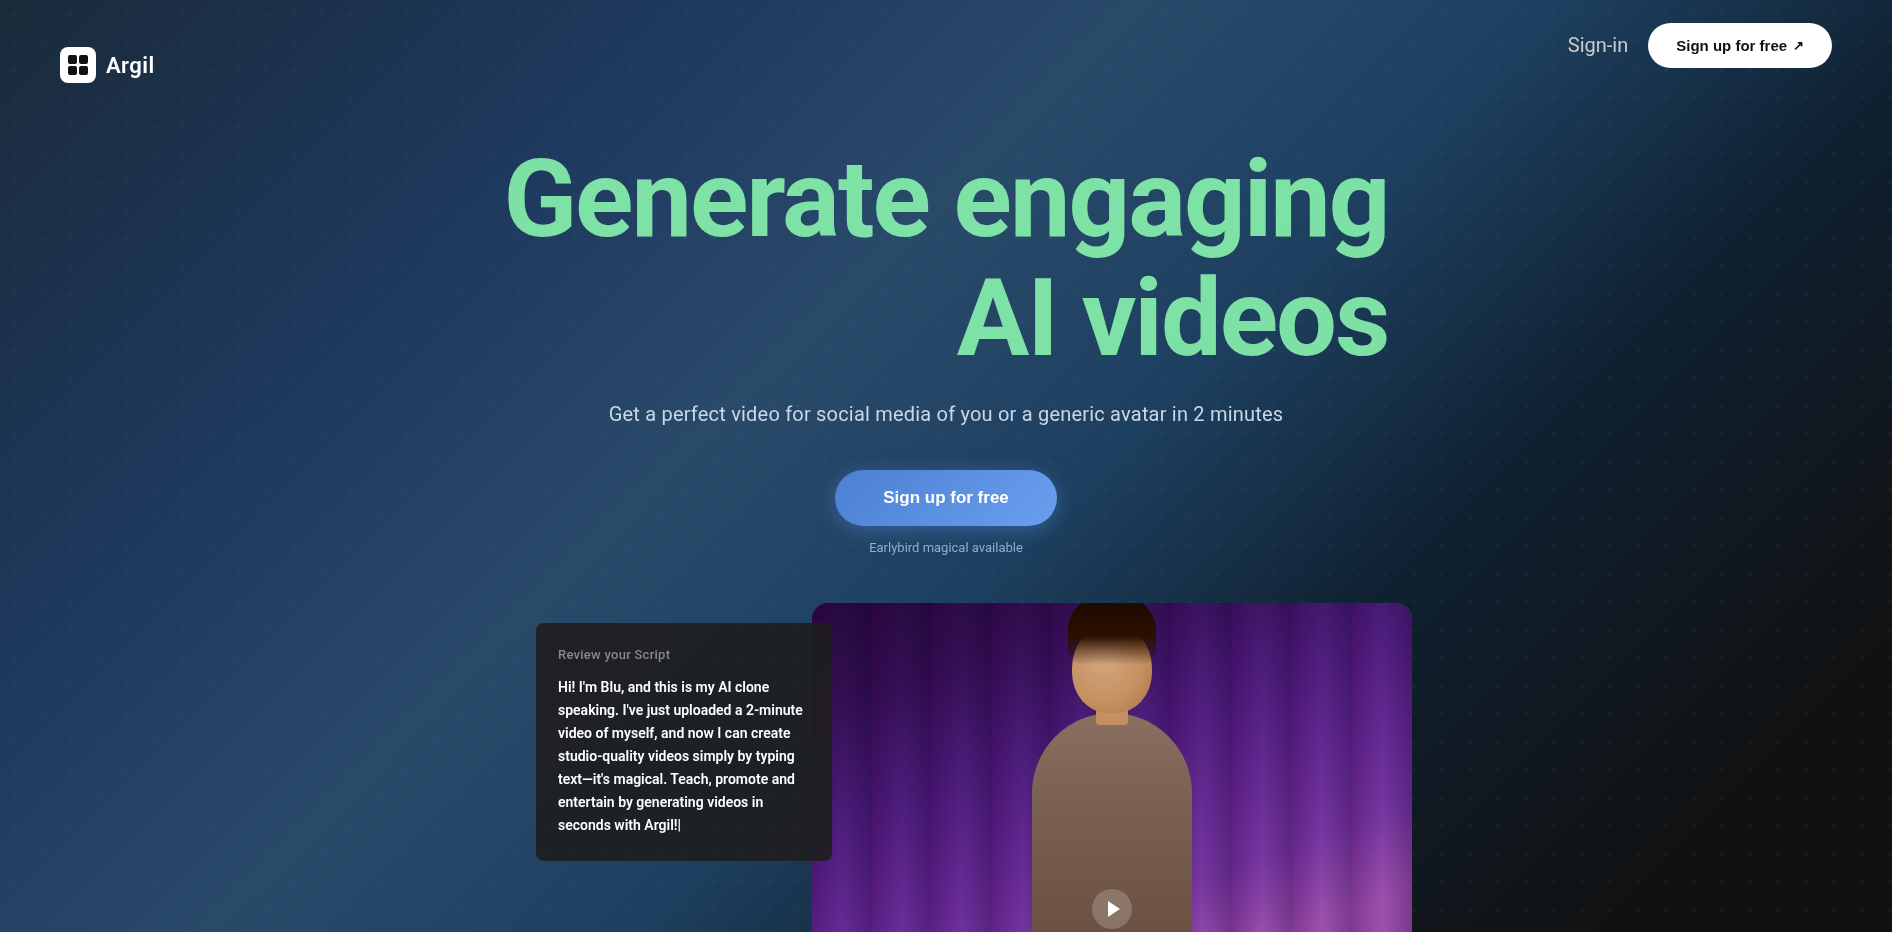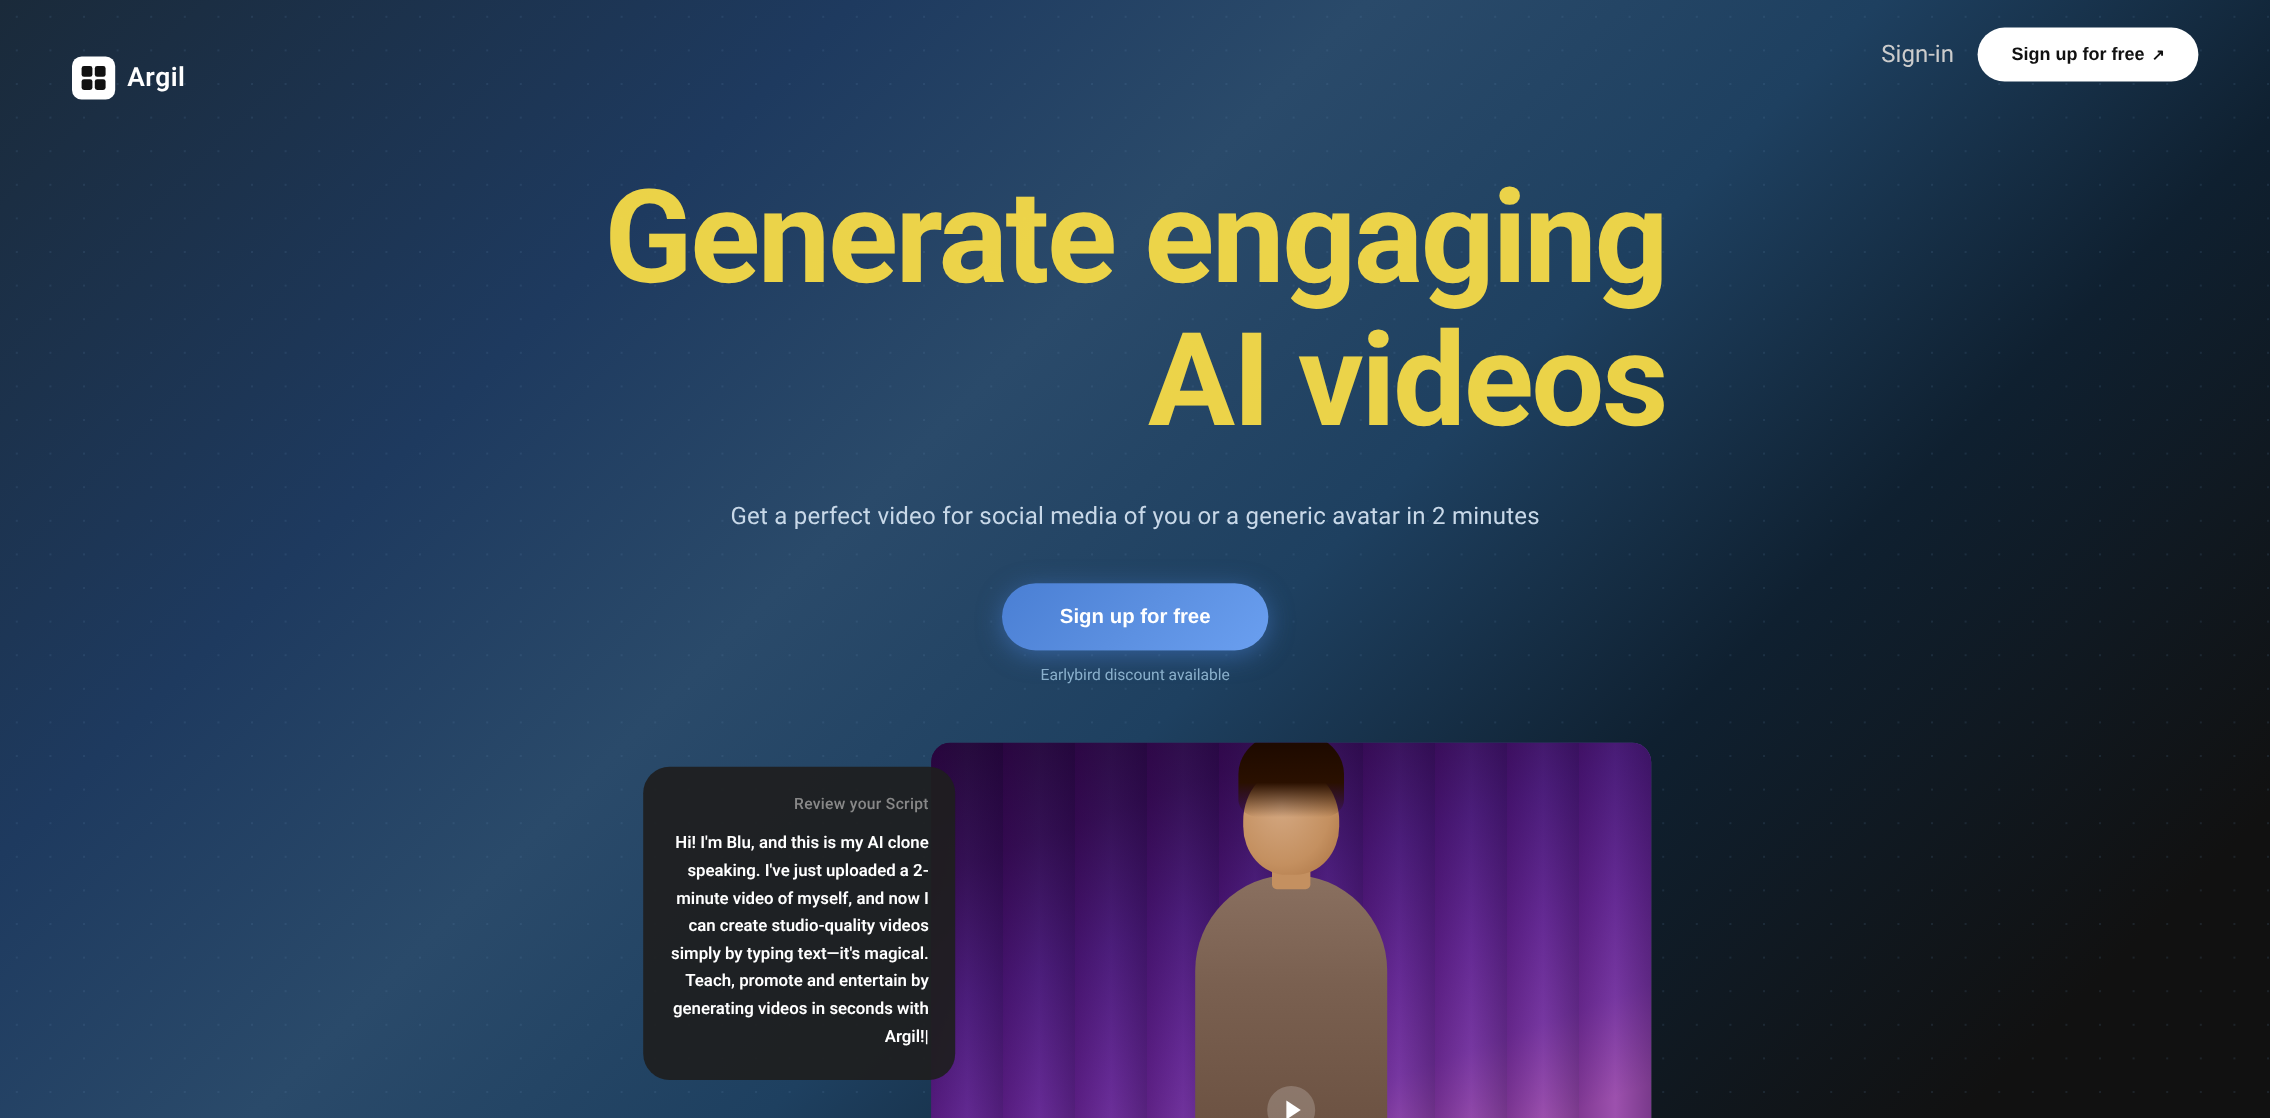--- a/index.html
+++ b/index.html
@@ -157,24 +157,24 @@
       z-index: 1;
       display: flex;
       flex-direction: column;
       align-items: center;
       padding-top: 140px;
       width: 100%;
     }
 
     .hero-title {
       text-align: center;
-      color: #fde047;
+      color: #86efac;
       font-weight: 700;
       line-height: 1.1;
-      margin-bottom: 40px;
+      margin-bottom: 24px;
     }
 
     .hero-title-line1 {
       display: block;
       font-size: 108px;
       letter-spacing: -2px;
       opacity: 0.92;
     }
 
     .hero-title-line2 {
@@ -220,29 +220,28 @@
       z-index: 1;
       width: 820px;
       display: flex;
       align-items: flex-start;
       gap: 0;
       margin: 0 auto;
     }
 
     .script-panel {
       background: rgba(30, 30, 30, 0.92);
-      border-radius: 22px;
+      border-radius: 8px;
       padding: 24px 22px;
-      width: 260px;
+      width: 296px;
       flex-shrink: 0;
       position: relative;
       z-index: 2;
       margin-top: 20px;
       margin-right: -20px;
-      text-align: right;
     }
 
     .script-panel-title {
       color: #888;
       font-size: 13px;
       font-weight: 500;
       margin-bottom: 14px;
       letter-spacing: 0.02em;
     }
 
@@ -361,21 +360,21 @@
   <div class="hero-content">
     <h1 class="hero-title">
       <span class="hero-title-line1">Generate engaging</span>
       <span class="hero-title-line2">AI videos</span>
     </h1>
 
     <p class="hero-subtitle">Get a perfect video for social media of you or a generic avatar in 2 minutes</p>
 
     <button class="hero-cta-btn">Sign up for free</button>
 
-    <p class="earlybird-text">Earlybird discount available</p>
+    <p class="earlybird-text">Earlybird magical available</p>
 
     <div class="demo-area">
 
       <div class="script-panel">
         <div class="script-panel-title">Review your Script</div>
         <div class="script-panel-body">Hi! I'm Blu, and this is my AI clone speaking. I've just uploaded a 2-minute video of myself, and now I can create studio-quality videos simply by typing text—it's magical. Teach, promote and entertain by generating videos in seconds with Argil!|</div>
       </div>
 
       <div class="video-preview">
         <div class="video-bg-scene"></div>

